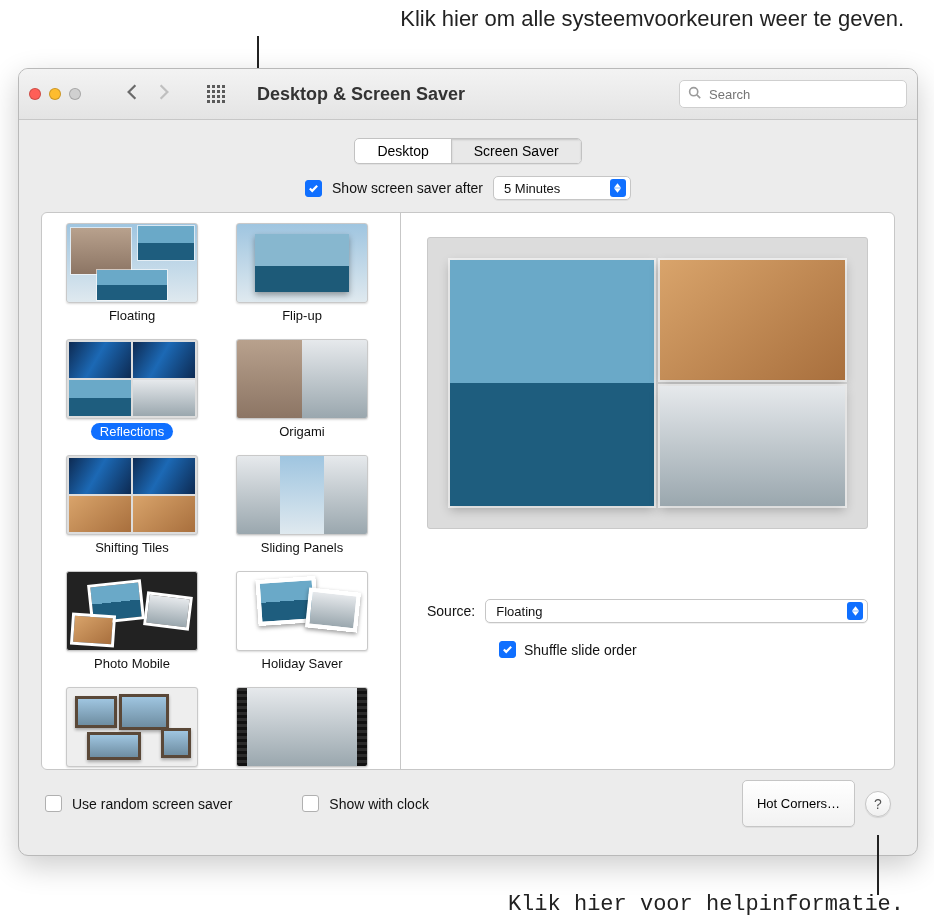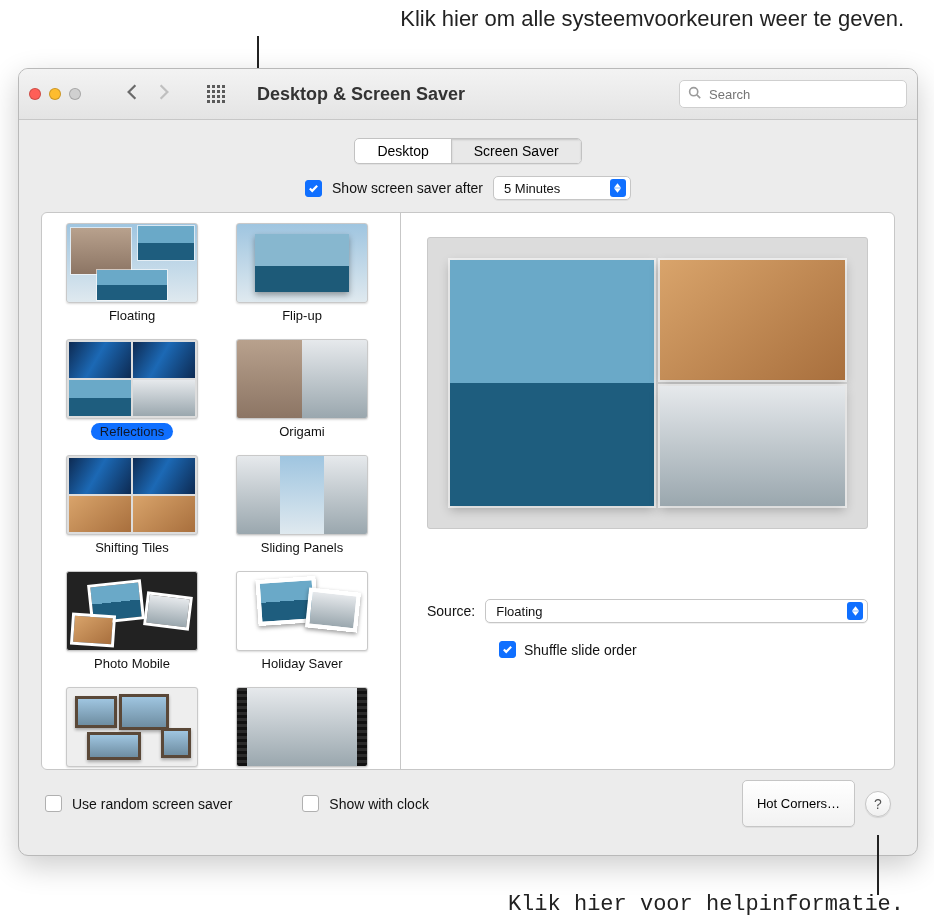--- a/index.html
+++ b/index.html
@@ -163,21 +163,21 @@
   .saver-item {
     display:flex; flex-direction:column; align-items:center; gap:4px;
   }
   .thumb {
     width:130px; height:78px; border:1px solid #c9c9c9; border-radius:3px; background:#ddd;
     position: relative; overflow:hidden; box-shadow: 0 1px 2px rgba(0,0,0,.15);
   }
   .saver-label {
     font-size:13px; padding:1px 9px; border-radius:9px;
   }
-  .saver-label.selected { background: var(--accent); color:#0f172a; }
+  .saver-label.selected { background: var(--accent); color:#ffffff; }
 
   .preview-pane {
     flex:1; border-left:1px solid var(--border);
     padding: 24px 26px 12px 26px;
     display:flex; flex-direction:column;
   }
   .preview-box {
     height: 290px; border:1px solid #c9c9c9; background:#dcdcdc; border-radius:3px;
     position:relative; overflow:hidden;
   }

